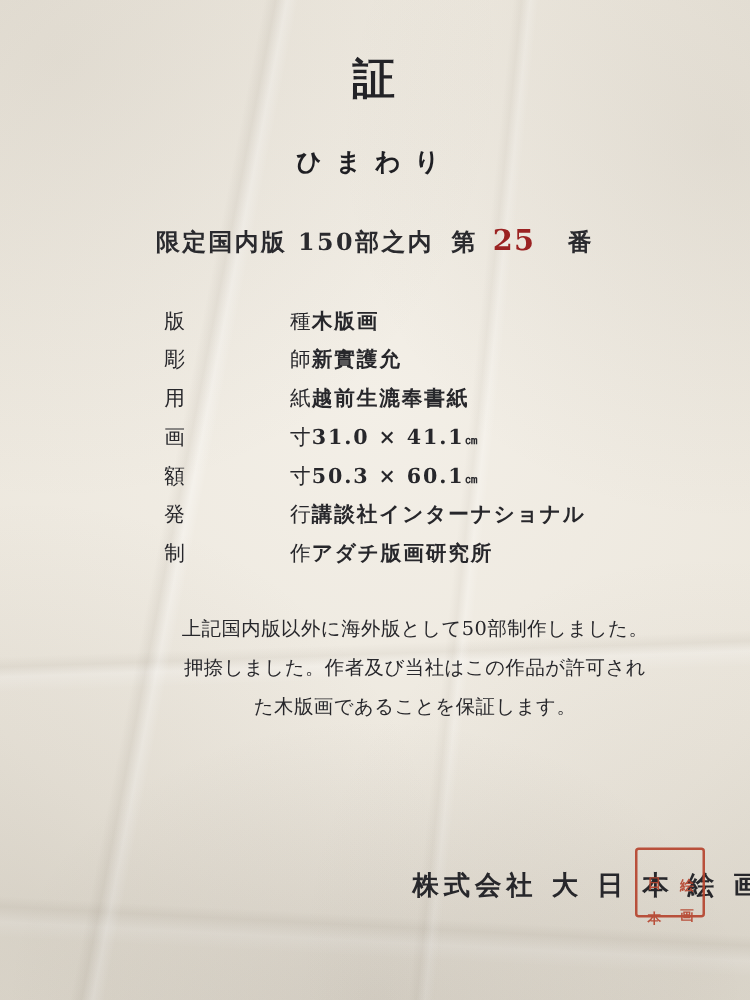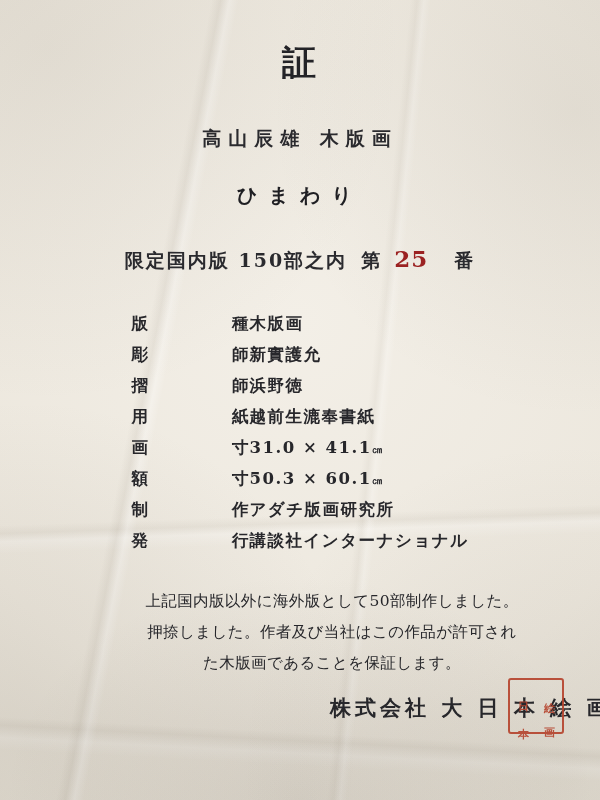--- a/index.html
+++ b/index.html
@@ -107,21 +107,21 @@
   }
   table.spec td {
     padding: 4.5px 0;
     vertical-align: baseline;
   }
   td.k {
     width: 118px;
     text-align: justify;
     text-align-last: justify;
     letter-spacing: 1px;
-    font-weight: 700;
+    font-weight: 400;
     padding-right: 26px;
   }
   td.v {
     letter-spacing: 1.5px;
     font-weight: 600;
     white-space: nowrap;
     margin-top: 25px;
   }
   td.v .unit {
     font-size: 11px;
@@ -188,61 +188,56 @@
   }
 </style>
 </head>
 <body>
 
 <div id="page">
   <div class="content">
 
     <div class="title">証</div>
 
-    <div class="artist-line">高山辰雄 木版画</div>
 
     <div class="work-title">ひまわり</div>
 
     <div class="edition-line">
       <span>限定国内版 150部之内</span><span class="sp"></span><span>第</span><span class="num">25</span><span class="sp"></span><span>番</span>
     </div>
 
     <table class="spec">
       <tbody>
         <tr>
           <td class="k">版種</td>
           <td class="v"><span>木版画</span></td>
         </tr>
         <tr>
           <td class="k">彫師</td>
           <td class="v"><span>新實護允</span></td>
         </tr>
         <tr>
-          <td class="k">摺師</td>
-          <td class="v"><span>浜野徳</span></td>
-        </tr>
-        <tr>
           <td class="k">用紙</td>
           <td class="v"><span>越前生漉奉書紙</span></td>
         </tr>
         <tr>
           <td class="k">画寸</td>
           <td class="v"><span>31.0 × 41.1</span><span class="unit">㎝</span></td>
         </tr>
         <tr>
           <td class="k">額寸</td>
           <td class="v"><span>50.3 × 60.1</span><span class="unit">㎝</span></td>
         </tr>
         <tr>
+          <td class="k">発行</td>
+          <td class="v"><span>講談社インターナショナル</span></td>
+        </tr>
+        <tr>
           <td class="k">制作</td>
           <td class="v"><span>アダチ版画研究所</span></td>
-        </tr>
-        <tr>
-          <td class="k">発行</td>
-          <td class="v"><span>講談社インターナショナル</span></td>
         </tr>
       </tbody>
     </table>
 
     <div class="note">
       <div>上記国内版以外に海外版として50部制作しました。</div>
       <div>押捺しました。作者及び当社はこの作品が許可され</div>
       <div>た木版画であることを保証します。</div>
     </div>
 

